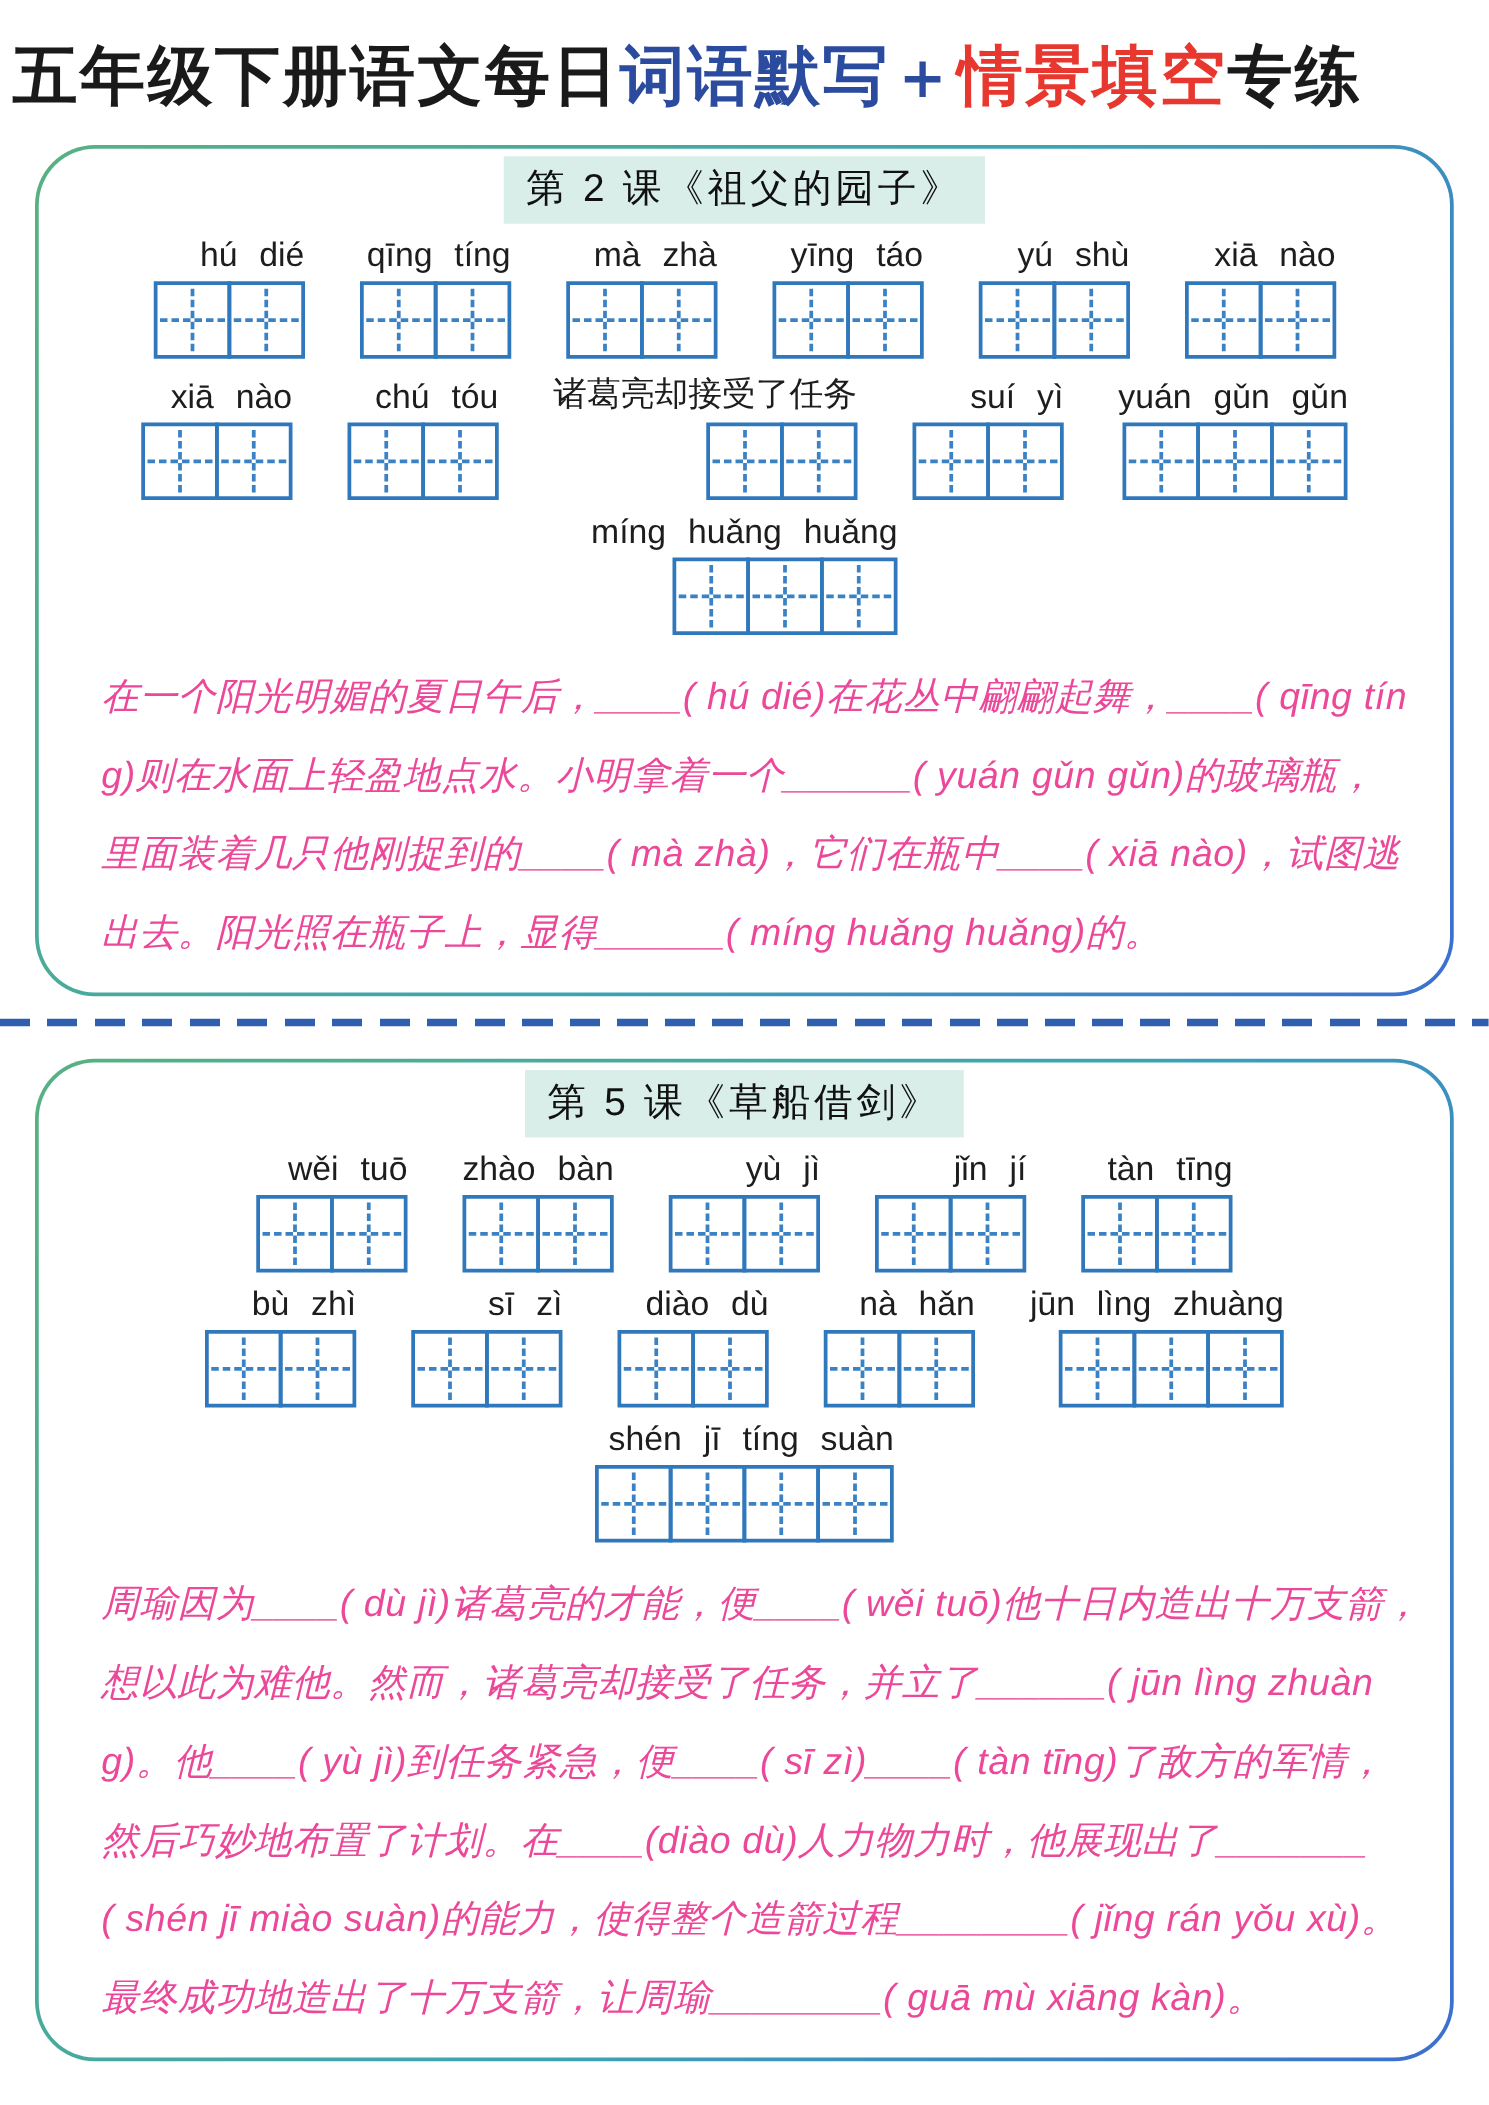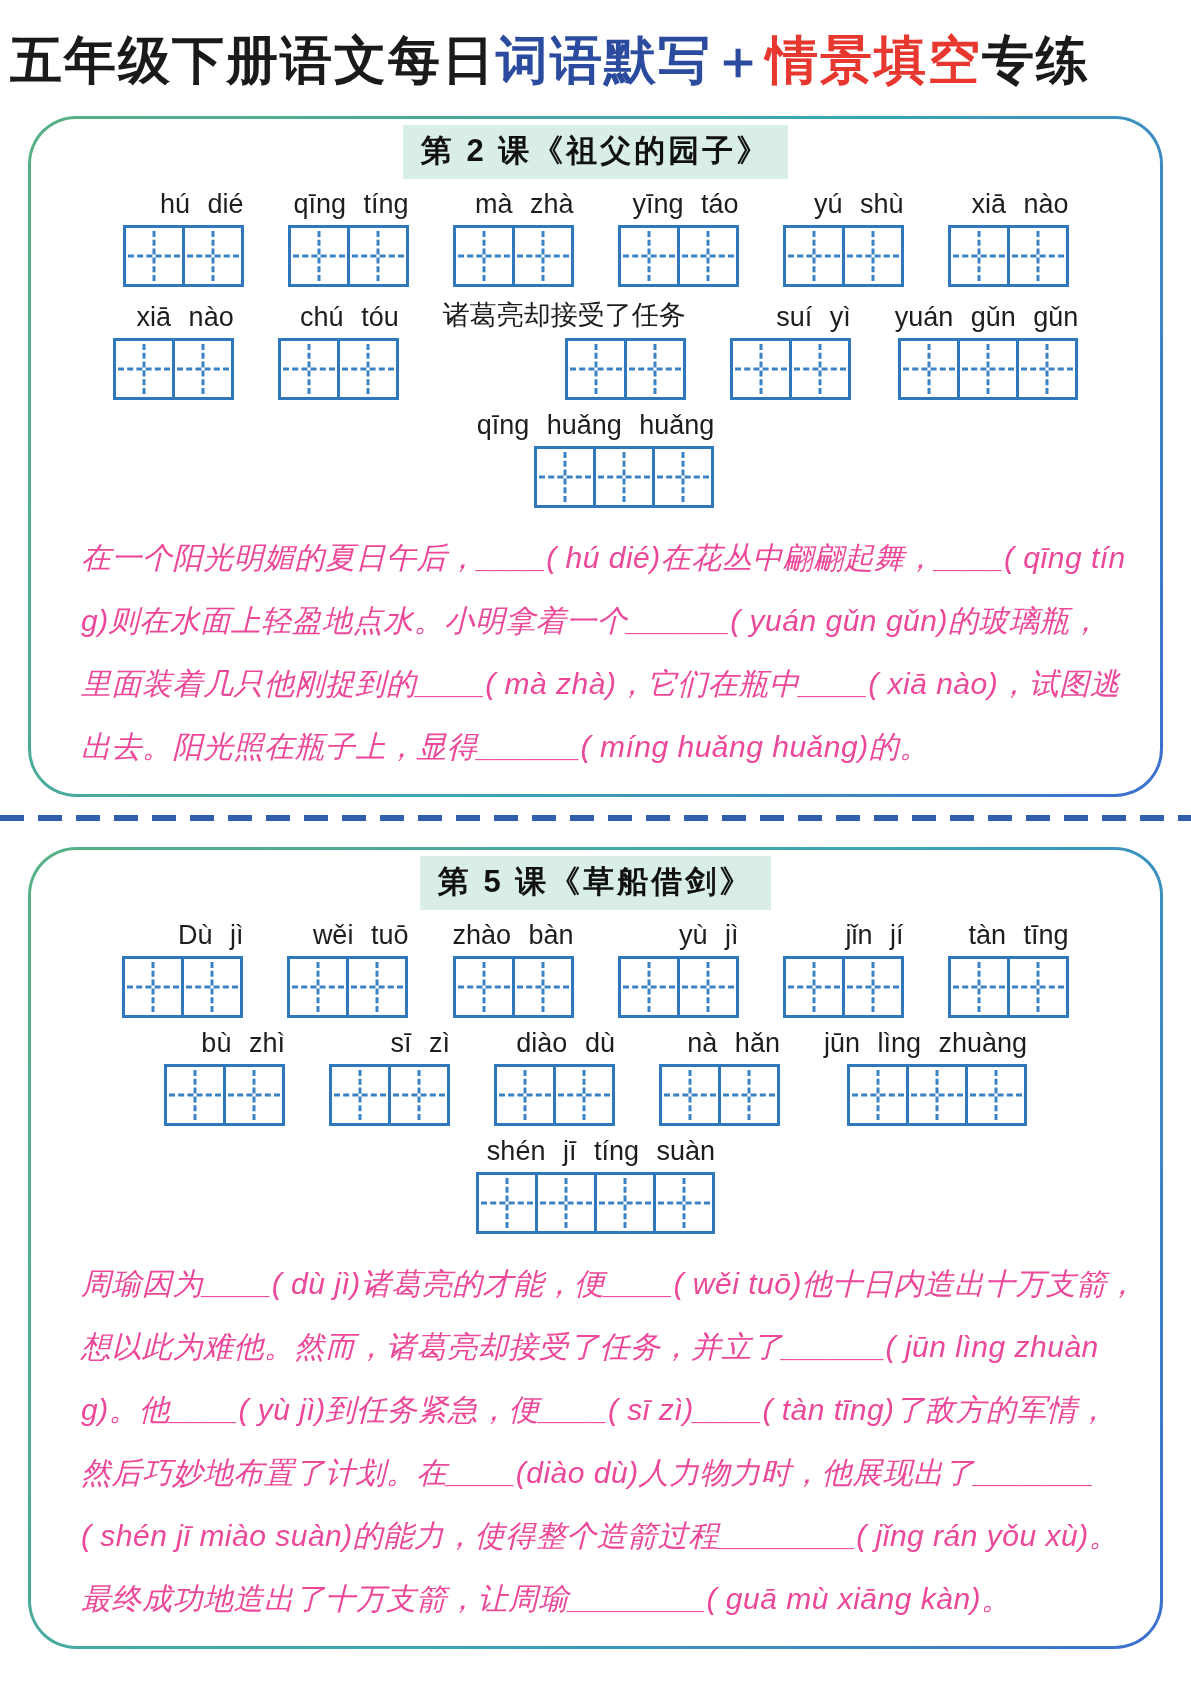--- a/index.html
+++ b/index.html
@@ -1,21 +1,21 @@
 <!DOCTYPE html>
 <html><head>
 <meta charset="utf-8">
 <style>
   html,body{margin:0;padding:0;background:#fff;}
   body{width:1191px;height:1684px;font-family:"Liberation Sans","DejaVu Sans",sans-serif;color:#111;overflow:hidden;}
   .title{text-align:left;font-size:52px;font-weight:bold;margin:26px 10px 20px;letter-spacing:2px;white-space:nowrap;}
   .box{margin:0 28px;border-radius:48px;padding:3px;background:linear-gradient(120deg,#57b183 0%,#3ba4b4 55%,#3c6fd0 100%);}
   .box-inner{background:#fff;border-radius:45px;padding:6px 0 16px;}
   .header-wrap{text-align:center;margin-top:0;}
-  .section-header{display:inline-block;background:#d9eee8;font-size:31px;font-weight:bold;padding:5px 18px 7px;letter-spacing:3px;}
+  .section-header{display:inline-block;background:#d9eee8;font-size:31px;font-weight:normal;padding:5px 18px 7px;letter-spacing:3px;}
   .words{margin-top:10px;}
   .word-row{display:flex;justify-content:center;align-items:flex-end;gap:44px;margin-bottom:10px;}
   .word-block{display:flex;flex-direction:column;align-items:flex-end;}
   .pinyin{font-size:27px;color:#1d1d1d;margin-bottom:5px;word-spacing:10px;white-space:nowrap;}
   .grid{display:flex;}
   .cell{position:relative;width:62px;height:62px;box-sizing:border-box;border:3px solid #3078bc;margin-left:-3px;}
   .cell:first-child{margin-left:0;}
   .cell::before{content:"";position:absolute;left:50%;top:3px;bottom:3px;border-left:3px dashed #3a82c4;transform:translateX(-50%);}
   .cell::after{content:"";position:absolute;top:50%;left:2px;right:2px;border-top:3px dashed #3a82c4;transform:translateY(-50%);}
   .para{padding:8px 50px 0;font-size:30px;line-height:63px;color:#ec4899;font-style:italic;}
@@ -112,21 +112,21 @@
               <div class="pinyin">yuán gǔn gǔn</div>
               <div class="grid">
                 <div class="cell"></div>
                 <div class="cell"></div>
                 <div class="cell"></div>
               </div>
             </div>
           </div>
           <div class="word-row">
             <div class="word-block">
-              <div class="pinyin">qīng huǎng huǎng</div>
+              <div class="pinyin">míng huǎng huǎng</div>
               <div class="grid">
                 <div class="cell"></div>
                 <div class="cell"></div>
                 <div class="cell"></div>
               </div>
             </div>
           </div>
         </div>
       <div class="para">
           <div class="para-line">在一个阳光明媚的夏日午后，____( hú dié)在花丛中翩翩起舞，____( qīng tín</div>
@@ -139,27 +139,20 @@
 
   <div class="separator"></div>
 
   <section class="box">
     <div class="box-inner">
       <div class="header-wrap">
         <span class="section-header">第 5 课《草船借剑》</span>
       </div>
       <div class="words">
           <div class="word-row">
-            <div class="word-block">
-              <div class="pinyin">Dù jì</div>
-              <div class="grid">
-                <div class="cell"></div>
-                <div class="cell"></div>
-              </div>
-            </div>
             <div class="word-block">
               <div class="pinyin">wěi tuō</div>
               <div class="grid">
                 <div class="cell"></div>
                 <div class="cell"></div>
               </div>
             </div>
             <div class="word-block">
               <div class="pinyin">zhào bàn</div>
               <div class="grid">

